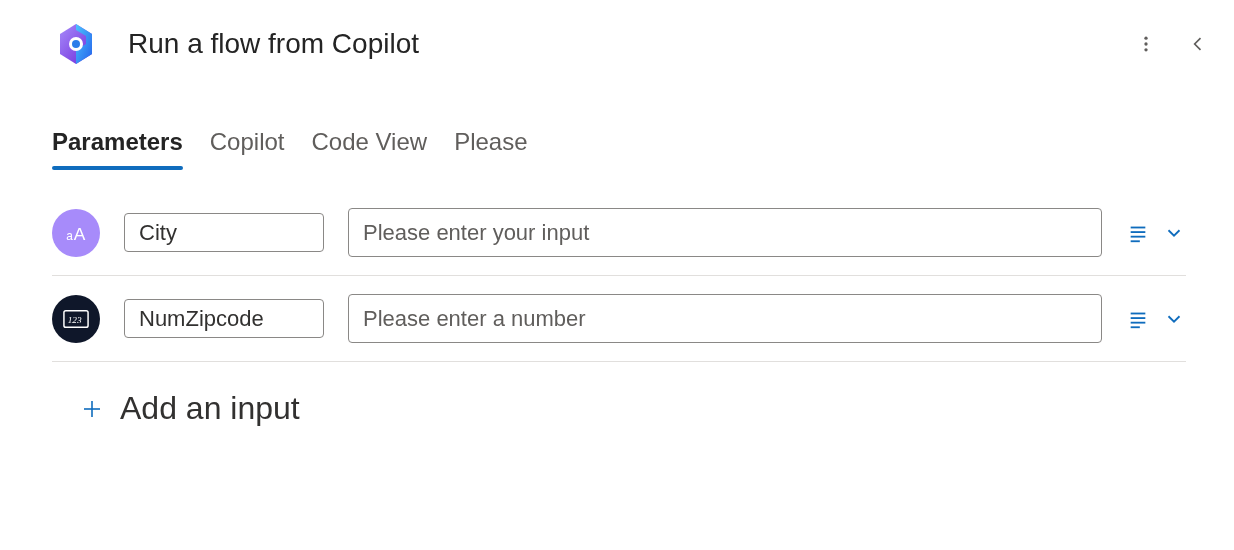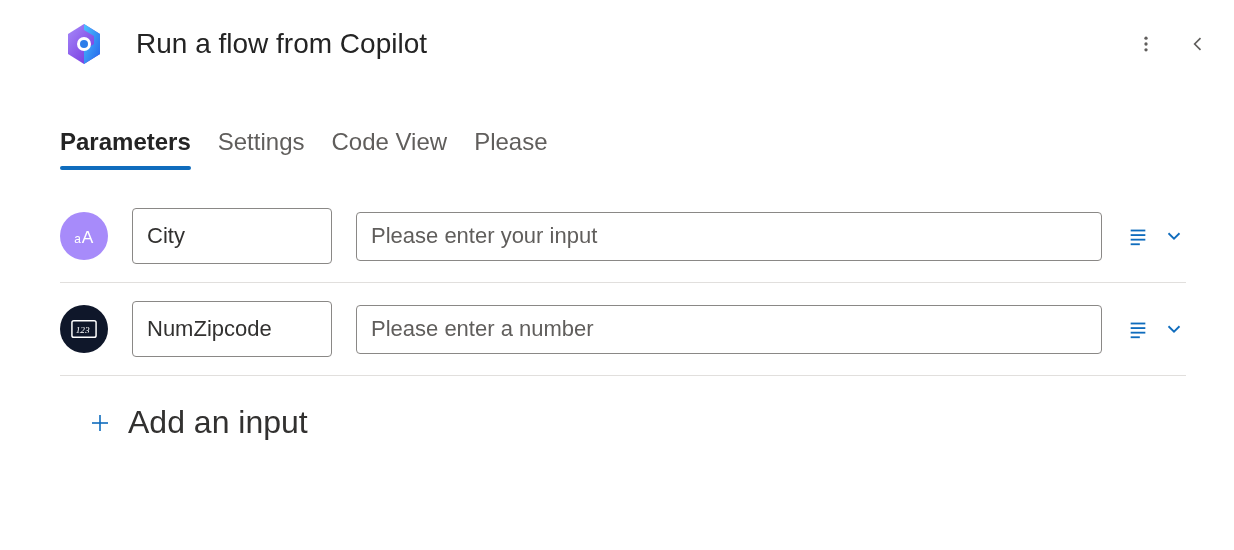--- a/index.html
+++ b/index.html
@@ -3,21 +3,21 @@
 <meta charset="utf-8">
 <style>
   * { box-sizing: border-box; }
   body {
     margin: 0;
     font-family: "Segoe UI", -apple-system, BlinkMacSystemFont, sans-serif;
     background: #ffffff;
     color: #242424;
     width: 1234px;
   }
-  .panel { padding: 20px 0 0 12px; }
+  .panel { padding: 20px 0 0 4px; }
 
   
   .header {
     display: flex;
     align-items: center;
     padding: 0 24px 20px 48px;
   }
   .logo {
     width: 48px; height: 48px;
     margin-right: 28px;
@@ -87,21 +87,21 @@
     display: flex; align-items: center; justify-content: center;
     flex-shrink: 0;
     color: #fff;
     font-size: 18px;
   }
   .type-text { background: #a78bfa; }
   .type-number { background: #0f172a; font-style: italic; }
   .type-badge svg { width: 26px; height: 26px; }
 
   .name-input {
-    width: 200px; height: 56px;
+    width: 200px; height: 39px;
     border: 1px solid #8a8886;
     border-radius: 4px;
     font-size: 22px;
     padding: 0 14px;
     color: #323130;
     font-family: inherit;
   }
   .value-input {
     flex: 1; height: 49px;
     border: 1px solid #8a8886;
@@ -173,21 +173,21 @@
       <span class="icon-btn">
         <svg viewBox="0 0 24 24" fill="none" stroke="currentColor" stroke-width="2">
             <polyline points="15 5 8 12 15 19"></polyline>
           </svg>
       </span>
     </div>
   </div>
 
   <div class="tabs">
     <div class="tab active">Parameters</div>
-    <div class="tab">Settings</div>
+    <div class="tab">Copilot</div>
     <div class="tab">Code View</div>
     <div class="tab">Please</div>
   </div>
 
   <div class="rows">
 
     <div class="row">
       <span class="type-badge type-text">
         <svg viewBox="0 0 24 24" fill="none" stroke="#fff" stroke-width="1.6">
           <text x="3" y="18" font-size="11" fill="#fff" stroke="none">a</text>

